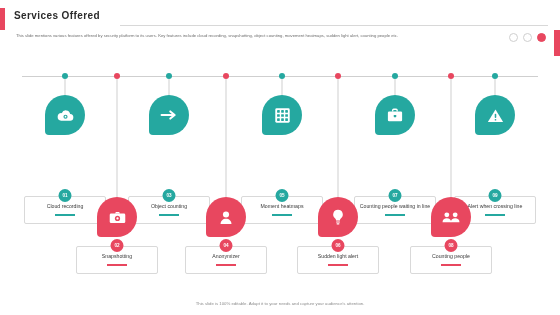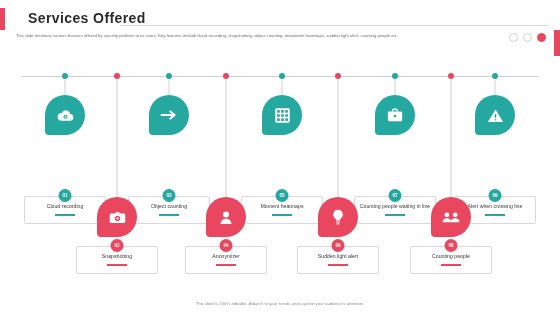--- a/index.html
+++ b/index.html
@@ -31,23 +31,23 @@
   .accent-right {
     position: absolute;
     right: 0;
     top: 30px;
     width: 6px;
     height: 26px;
     background: #e8475f;
   }
   .title {
     position: absolute;
-    left: 28px;
+    left: 14px;
     top: 10px;
-    font-size: 14px;
+    font-size: 10px;
     font-weight: bold;
     color: #2b2b2b;
     letter-spacing: 0.4px;
   }
   .title-rule {
     position: absolute;
     left: 120px;
     right: 12px;
     top: 25px;
     height: 1px;

